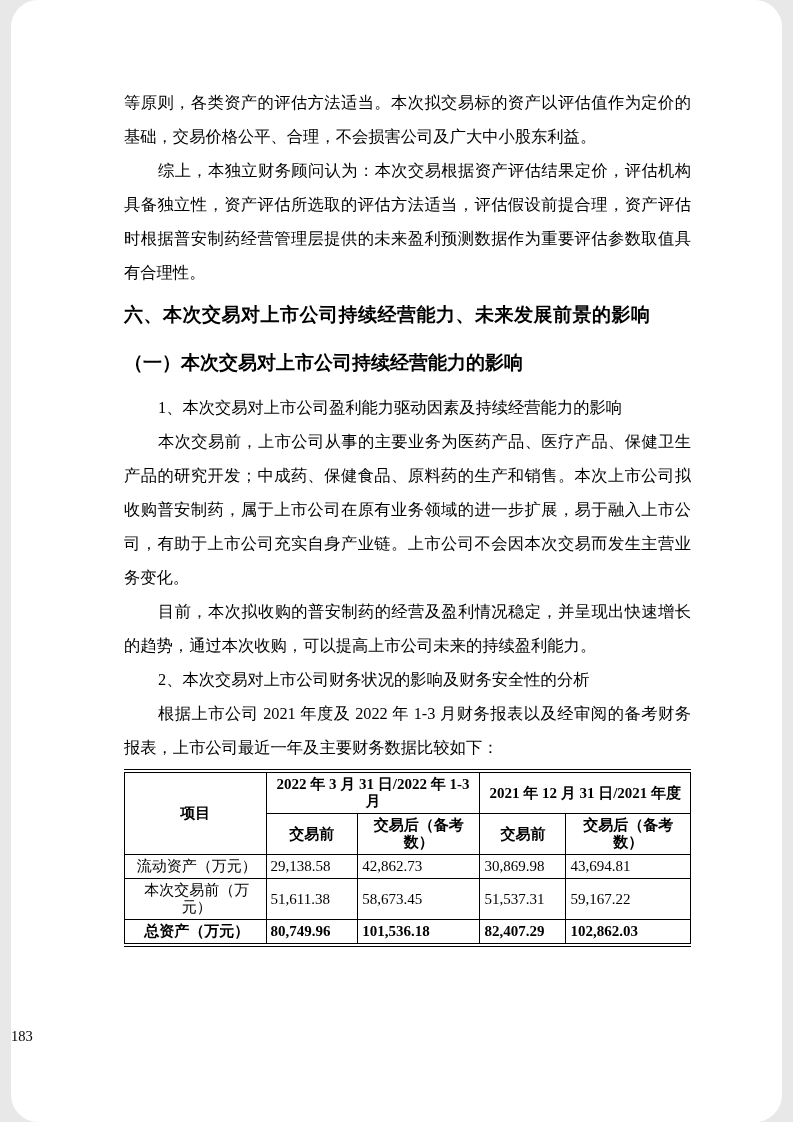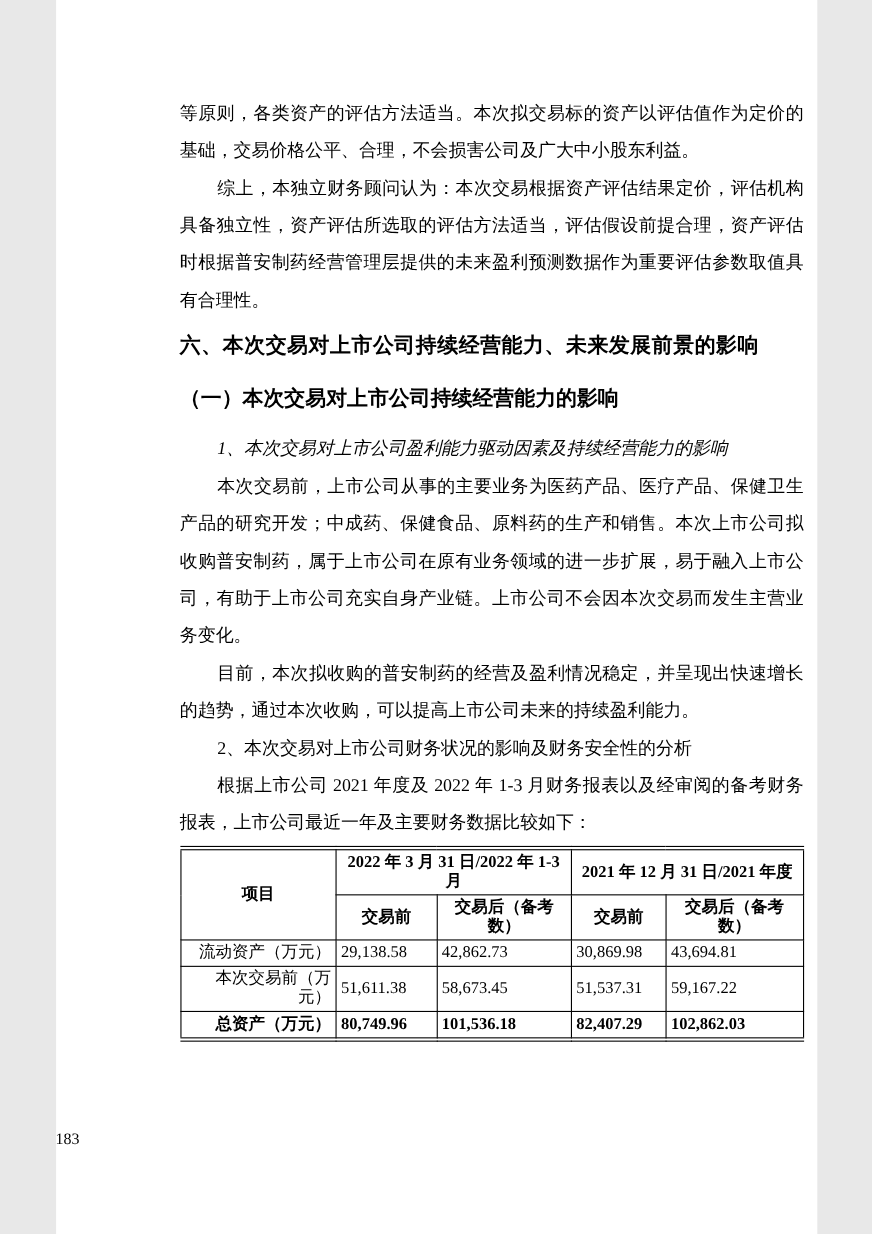--- a/index.html
+++ b/index.html
@@ -1,24 +1,25 @@
 <!DOCTYPE html>
 <html><head>
 <meta charset="utf-8">
 <style>
   * { margin: 0; padding: 0; box-sizing: border-box; }
   html, body { background: #e8e8e8; }
   .page {
     position: relative;
-    width: 692px;
+    width: 771px;
     height: 1122px;
     background: #ffffff;
     margin: 0 auto;
     overflow: hidden;
     color: #000;
+    border-radius: 27px;
   }
   .content {
     position: absolute;
     left: 113px;
     top: 86px;
     width: 567px;
   }
   .body-text {
     font-family: "Liberation Serif", "DejaVu Serif", serif;
     font-size: 16.3px;
@@ -38,39 +39,38 @@
   }
   .heading-2 {
     font-family: "Liberation Sans", "DejaVu Sans", sans-serif;
     font-weight: bold;
     font-size: 19px;
     line-height: 25px;
     margin-top: 22px;
   }
   .item-heading {
     margin-top: 16px;
-    font-style: italic;
   }
   .fin-table {
     width: 100%;
     border-collapse: collapse;
     margin-top: 4px;
     border-top: 4px double #000;
     border-bottom: 4px double #000;
     table-layout: fixed;
   }
   .fin-table th, .fin-table td {
     border: 1px solid #000;
     font-size: 15px;
     line-height: 17px;
     padding: 3px 4px;
     font-family: "Liberation Serif", "DejaVu Serif", serif;
   }
   .fin-table th { font-weight: bold; text-align: center; }
-  .fin-table td.item-cell { text-align: right; padding-left: 7px; }
+  .fin-table td.item-cell { text-align: center; padding-left: 7px; }
   .fin-table td.num-cell { text-align: left; padding-right: 9px; }
   .fin-table tr.total-row td { font-weight: bold; }
   .page-footer {
     position: absolute;
     left: 0;
     top: 1028px;
     width: 100%;
     text-align: left;
     font-family: "Liberation Serif", "DejaVu Serif", serif;
     font-size: 14.5px;

